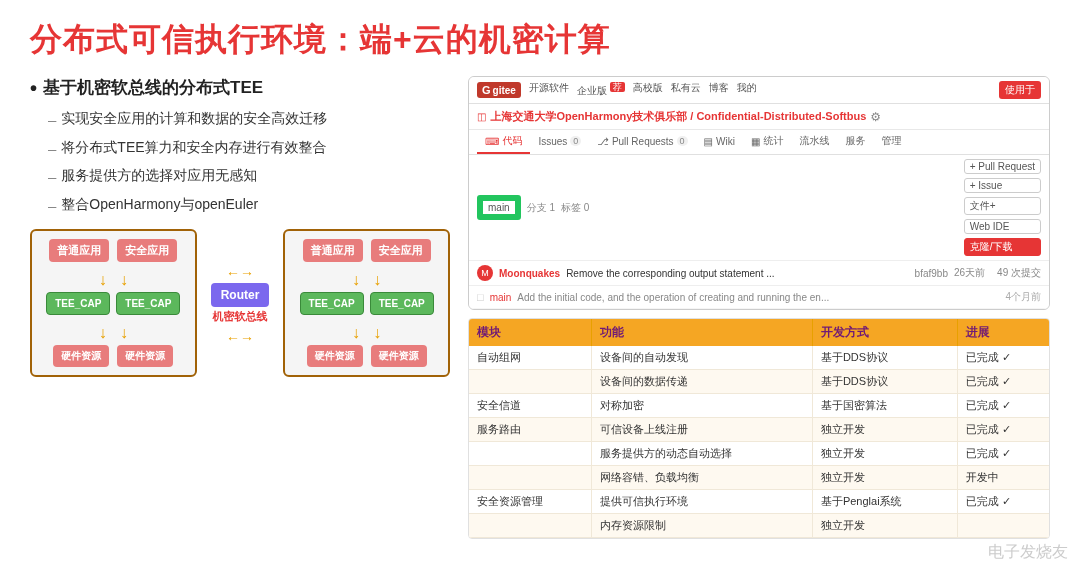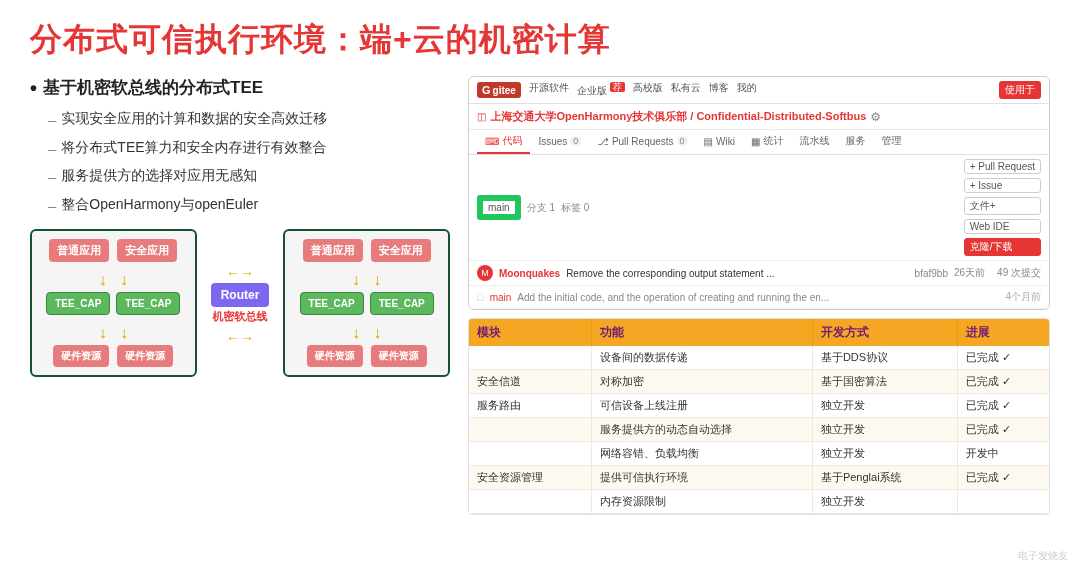--- a/index.html
+++ b/index.html
@@ -97,21 +97,21 @@
     }
 
     
     .diagram-area {
       display: flex;
       gap: 14px;
       margin-top: 12px;
     }
 
     .diagram-box {
-      border: 2px solid #14532d;
+      border: 2px solid #a16207;
       border-radius: 6px;
       padding: 8px 10px;
       background: #f5f5f5;
       width: 186px;
       position: relative;
     }
 
     .diag-top-row {
       display: flex;
       gap: 8px;
@@ -422,21 +422,21 @@
     }
     .status-dev {
       color: #e67e22;
     }
 
     
     .bottom-watermark {
       position: absolute;
       bottom: 8px;
       right: 12px;
-      font-size: 10px;
+      font-size: 16px;
       color: #ccc;
     }
 
     .diag-connector {
       display: flex;
       flex-direction: column;
       align-items: center;
       justify-content: center;
     }
   </style>
@@ -624,20 +624,26 @@
         <table>
           <thead>
             <tr>
               <th>模块</th>
               <th>功能</th>
               <th>开发方式</th>
               <th>进展</th>
             </tr>
           </thead>
           <tbody id="table-body">
+          <tr>
+                <td>自动组网</td>
+                <td>设备间的自动发现</td>
+                <td>基于DDS协议</td>
+                <td class="status-done">已完成 ✓</td>
+              </tr>
               <tr>
                 <td></td>
                 <td>设备间的数据传递</td>
                 <td>基于DDS协议</td>
                 <td class="status-done">已完成 ✓</td>
               </tr>
               <tr>
                 <td>安全信道</td>
                 <td>对称加密</td>
                 <td>基于国密算法</td>

